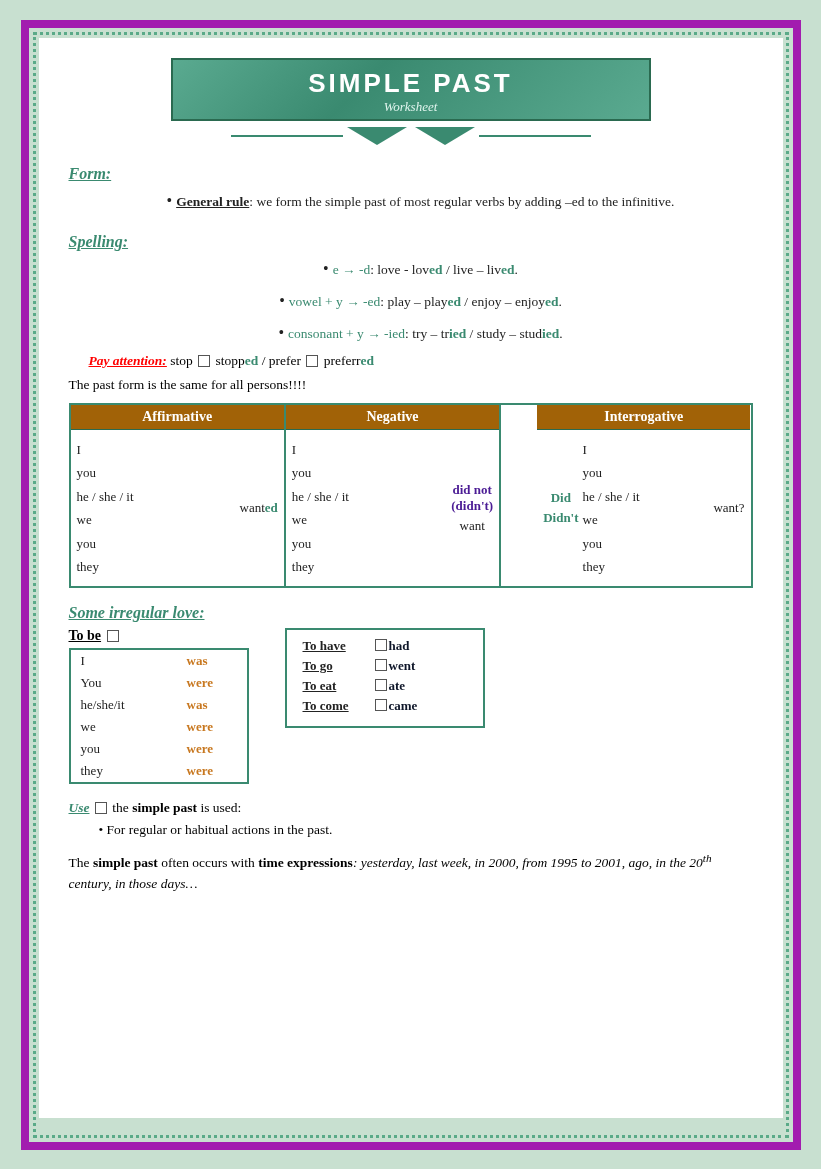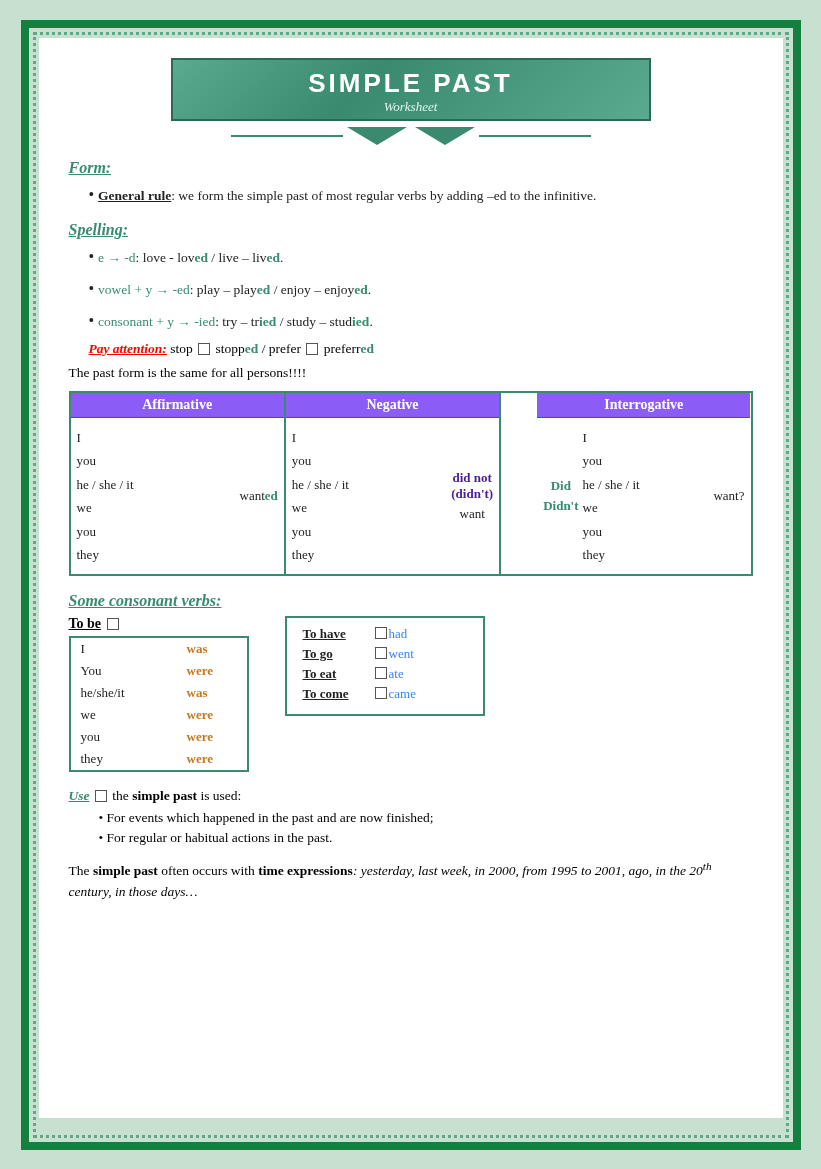--- a/index.html
+++ b/index.html
@@ -7,21 +7,21 @@
       background: #c8e0d0;
       font-family: 'Times New Roman', Times, serif;
       display: flex;
       justify-content: center;
       align-items: flex-start;
       min-height: 1169px;
       padding: 20px;
     }
     .page-border {
       background: #c8e0d0;
-      border: 8px solid #15803d;
+      border: 8px solid #a21caf;
       width: 780px;
       min-height: 1130px;
       padding: 10px;
       position: relative;
     }
     
     .page-border::before {
       content: '';
       position: absolute;
       top: 4px; left: 4px; right: 4px; bottom: 4px;
@@ -78,29 +78,30 @@
       border-top: 18px solid #3a8a70;
       margin: 0 4px;
     }
 
     
     .section-label {
       color: #3a8a70;
       font-style: italic;
       font-weight: bold;
       font-size: 16px;
-      margin: 14px 0 6px 0;
+      margin: 20px 0 6px 0;
       text-decoration: underline;
     }
     .bullet-item {
       margin-left: 20px;
       margin-bottom: 8px;
       font-size: 13.5px;
       line-height: 1.5;
       color: #222;
+      text-align: center;
     }
     .bullet-item::before {
       content: '• ';
       font-size: 16px;
     }
 
     
     .underline { text-decoration: underline; }
     .bold { font-weight: bold; }
     .italic { font-style: italic; }
@@ -113,21 +114,21 @@
     }
     .conj-table {
       flex: 1;
       border-right: 2px solid #3a8a70;
     }
     .conj-table:last-child {
       border-right: none;
       margin-left: 36px;
     }
     .conj-header {
-      background: #8b5cf6;
+      background: #a16207;
       color: white;
       text-align: center;
       font-size: 14px;
       font-weight: bold;
       padding: 4px;
       border-bottom: 1px solid #2a6a50;
     }
     .conj-body {
       display: flex;
       padding: 8px 6px;
@@ -203,22 +204,22 @@
       font-weight: bold;
       text-decoration: underline;
       min-width: 70px;
       color: #222;
     }
     .tohave-check {
       margin: 0 6px;
       color: #555;
     }
     .tohave-form {
-      color: #3b82f6;
-      font-weight: normal;
+      color: #0f172a;
+      font-weight: bold;
     }
 
     
     .use-section {
       margin-top: 16px;
     }
     .use-text {
       font-size: 13.5px;
       margin-bottom: 6px;
     }
@@ -330,21 +331,21 @@
             <div class="conj-verb-teal">Didn't</div>
           </div>
           <div class="conj-pronouns">
             I<br>you<br>he / she / it<br>we<br>you<br>they
           </div>
           <div class="conj-verb">want?</div>
         </div>
       </div>
     </div>
 
-    <div class="section-label teal" style="margin-top:16px;">Some consonant verbs:</div>
+    <div class="section-label teal" style="margin-top:16px;">Some irregular love:</div>
 
     <div class="irreg-tables-row">
 
       <div>
         <div class="tobe-label">
           <span class="bold underline">To be</span>
           <span class="checkbox-sym"></span>
         </div>
         <div class="tobe-table">
           <div class="tobe-row">
@@ -397,21 +398,20 @@
         </div>
       </div>
     </div>
 
     <div class="use-section">
       <div class="use-text">
         <span class="teal bold italic underline">Use</span>
         <span class="checkbox-sym"></span>
         <span> the </span><span class="bold">simple past</span><span> is used:</span>
       </div>
-      <div class="use-bullet">For events which happened in the past and are now finished;</div>
       <div class="use-bullet">For regular or habitual actions in the past.</div>
 
       <div class="time-expr-text">
         <span>The </span><span class="bold">simple past</span><span> often occurs with </span><span class="bold">time expressions</span><span class="italic">: yesterday, last week, in 2000, from 1995 to 2001, ago, in the 20<sup>th</sup> century, in those days…</span>
       </div>
     </div>
 
   </div>
 </div>
 

